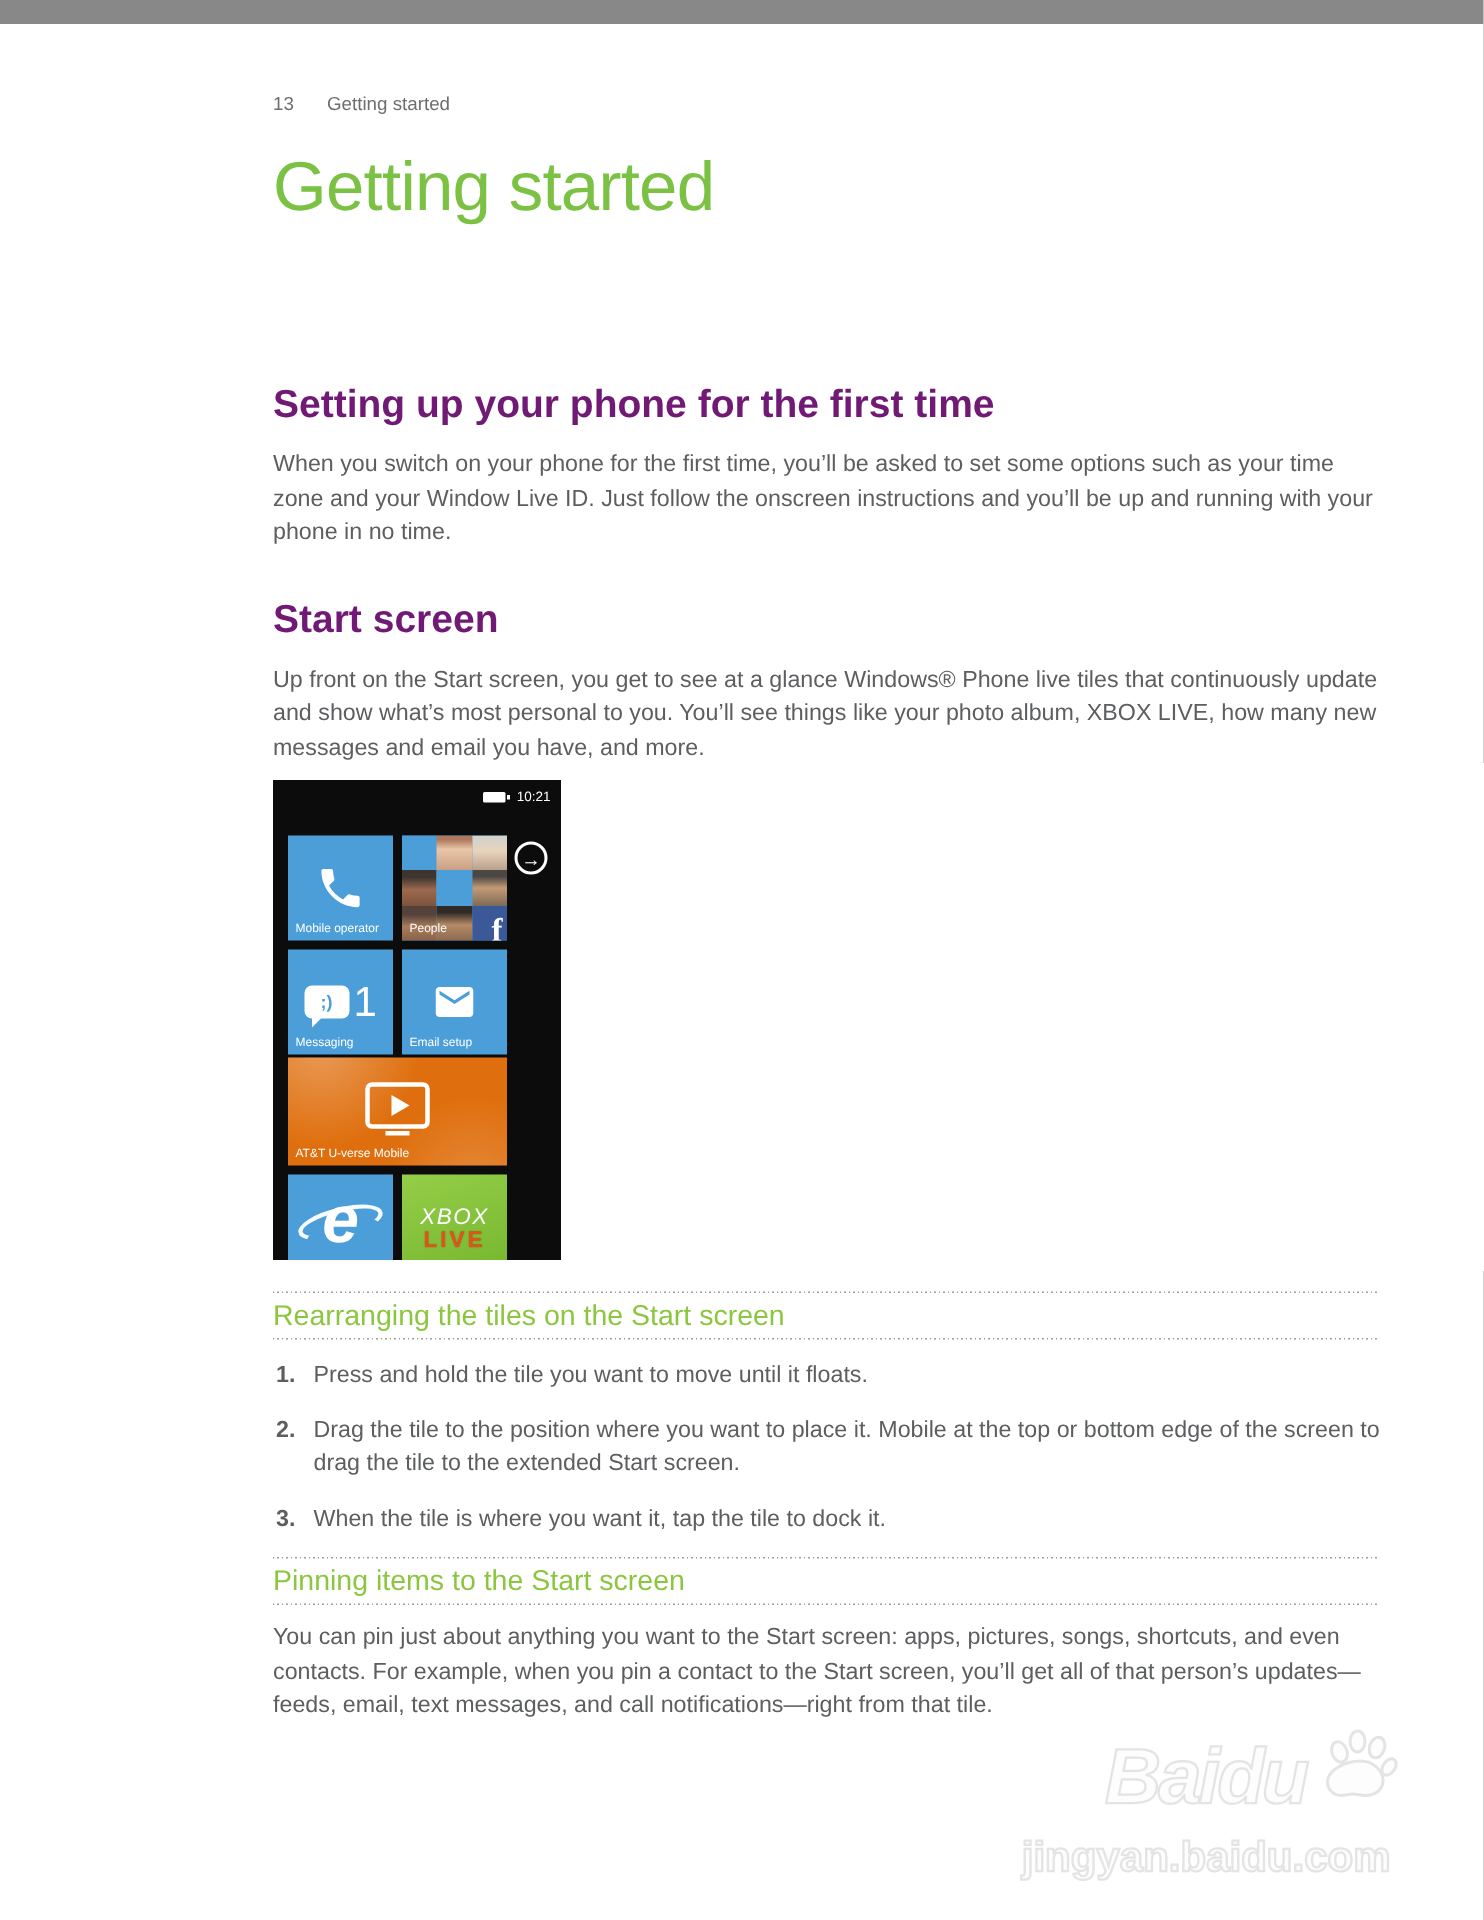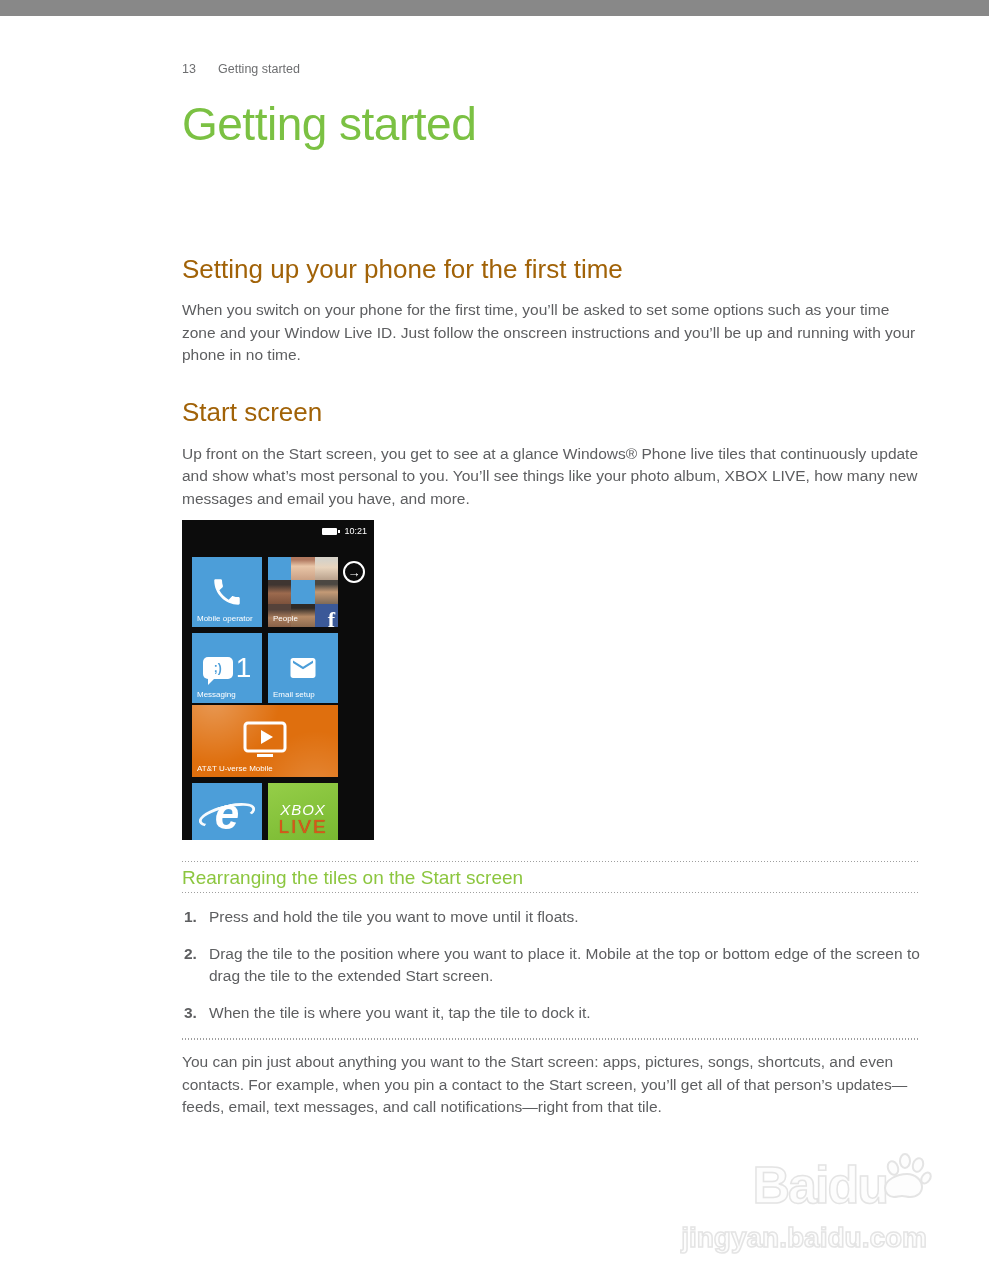--- a/index.html
+++ b/index.html
@@ -11,21 +11,21 @@
   .content { padding:46px 69px 0 182px; }
 
   .doc-header { display:flex; align-items:baseline; font-size:12.5px; color:#6d6e70; }
   .doc-header .pagenum { width:36px; }
 
   h1.doc-title {
     margin-top:22px; font-size:46px; font-weight:400; color:#7bc143;
     letter-spacing:-0.5px; line-height:1.15;
   }
 
-  h2.sec-heading { font-size:26px; font-weight:400; color:#a16207; line-height:1.1; }
+  h2.sec-heading { font-size:26px; font-weight:700; color:#701a75; line-height:1.1; }
   h2.first { margin-top:104px; }
   h2.second { margin-top:31px; }
 
   p.body {
     margin-top:16px; font-size:15.5px; line-height:22.5px; color:#5d5e60;
     max-width:738px;
   }
   p.tight { margin-top:11px; }
 
   
@@ -99,21 +99,21 @@
     position:relative; top:-4px;
   }
   .ie-ring {
     position:absolute; width:58px; height:20px; border:3px solid rgba(255,255,255,.95);
     border-radius:50%; transform:rotate(-14deg); top:22px; left:6px;
     border-bottom-color:transparent;
   }
 
   .xbox-text { position:absolute; inset:0; display:flex; flex-direction:column; align-items:center; justify-content:center; gap:0; }
   .xbox-word { color:#fff; font-size:15px; font-weight:400; letter-spacing:1px;font-style:italic; }
-  .live-word { color:#d9571a; font-size:19px; font-weight:400; letter-spacing:2px; line-height:.9;
+  .live-word { color:#d9571a; font-size:15px; font-weight:700; letter-spacing:2px; line-height:.9;
                text-shadow:0 0 1px #a84312; }
 
   
   .dotted { height:1px; max-width:738px;
     background:repeating-linear-gradient(to right,#9f9f9f 0 1px,transparent 1px 3px); }
   .rule-top { margin-top:21px; }
   .sub-heading { font-size:19px; font-weight:400; color:#8cc63f; padding:5px 0 3px 0; line-height:22px; }
 
   .steps { margin-top:13px; max-width:738px; }
   .step { display:flex; margin-bottom:14px; font-size:15.5px; line-height:22.5px; color:#5d5e60; }
@@ -121,21 +121,21 @@
   .step-text { flex:1; }
 
   .sect-gap { margin-top:13px; }
 
   
   .watermark {
     position:absolute; right:62px; bottom:42px; text-align:right;
     color:#fdfdfd; -webkit-text-stroke:1.5px #e4e4e4;
     text-shadow:0 0 1px #ececec; user-select:none;
   }
-  .wm-line1 { display:flex; align-items:center; justify-content:flex-end; gap:4px; }
+  .wm-line1 { display:flex; align-items:center; justify-content:flex-end; gap:20px;font-style:italic; }
   .wm-brand { font-size:52px; font-weight:700; letter-spacing:-2px; }
   .wm-cn { font-size:44px; font-weight:700; }
   .wm-url { font-size:28px; font-weight:700; margin-top:4px; letter-spacing:0; }
   .wm-paw { margin:0 -6px 14px -10px; }
 </style>
 </head>
 <body>
 
 <div class="page">
   <div class="content">
@@ -248,20 +248,21 @@
         <span class="step-num">2.</span>
         <span class="step-text">Drag the tile to the position where you want to place it. Mobile at the top or bottom edge of the screen to drag the tile to the extended Start screen.</span>
       </div>
       <div class="step">
         <span class="step-num">3.</span>
         <span class="step-text">When the tile is where you want it, tap the tile to dock it.</span>
       </div>
     </div>
 
     <div class="dotted sect-gap"></div>
+    <div class="sub-heading">Pinning items to the Start screen</div>
     <div class="dotted"></div>
 
     <p class="body tight">You can pin just about anything you want to the Start screen: apps, pictures, songs, shortcuts, and even contacts. For example, when you pin a contact to the Start screen, you’ll get all of that person’s updates—feeds, email, text messages, and call notifications—right from that tile.</p>
   </div>
 
   <div class="watermark">
     <div class="wm-line1">
       <span class="wm-brand">Baidu</span>
       <svg class="wm-paw" width="52" height="52" viewBox="0 0 52 52">
         <g fill="#fdfdfd" stroke="#e4e4e4" stroke-width="2">

